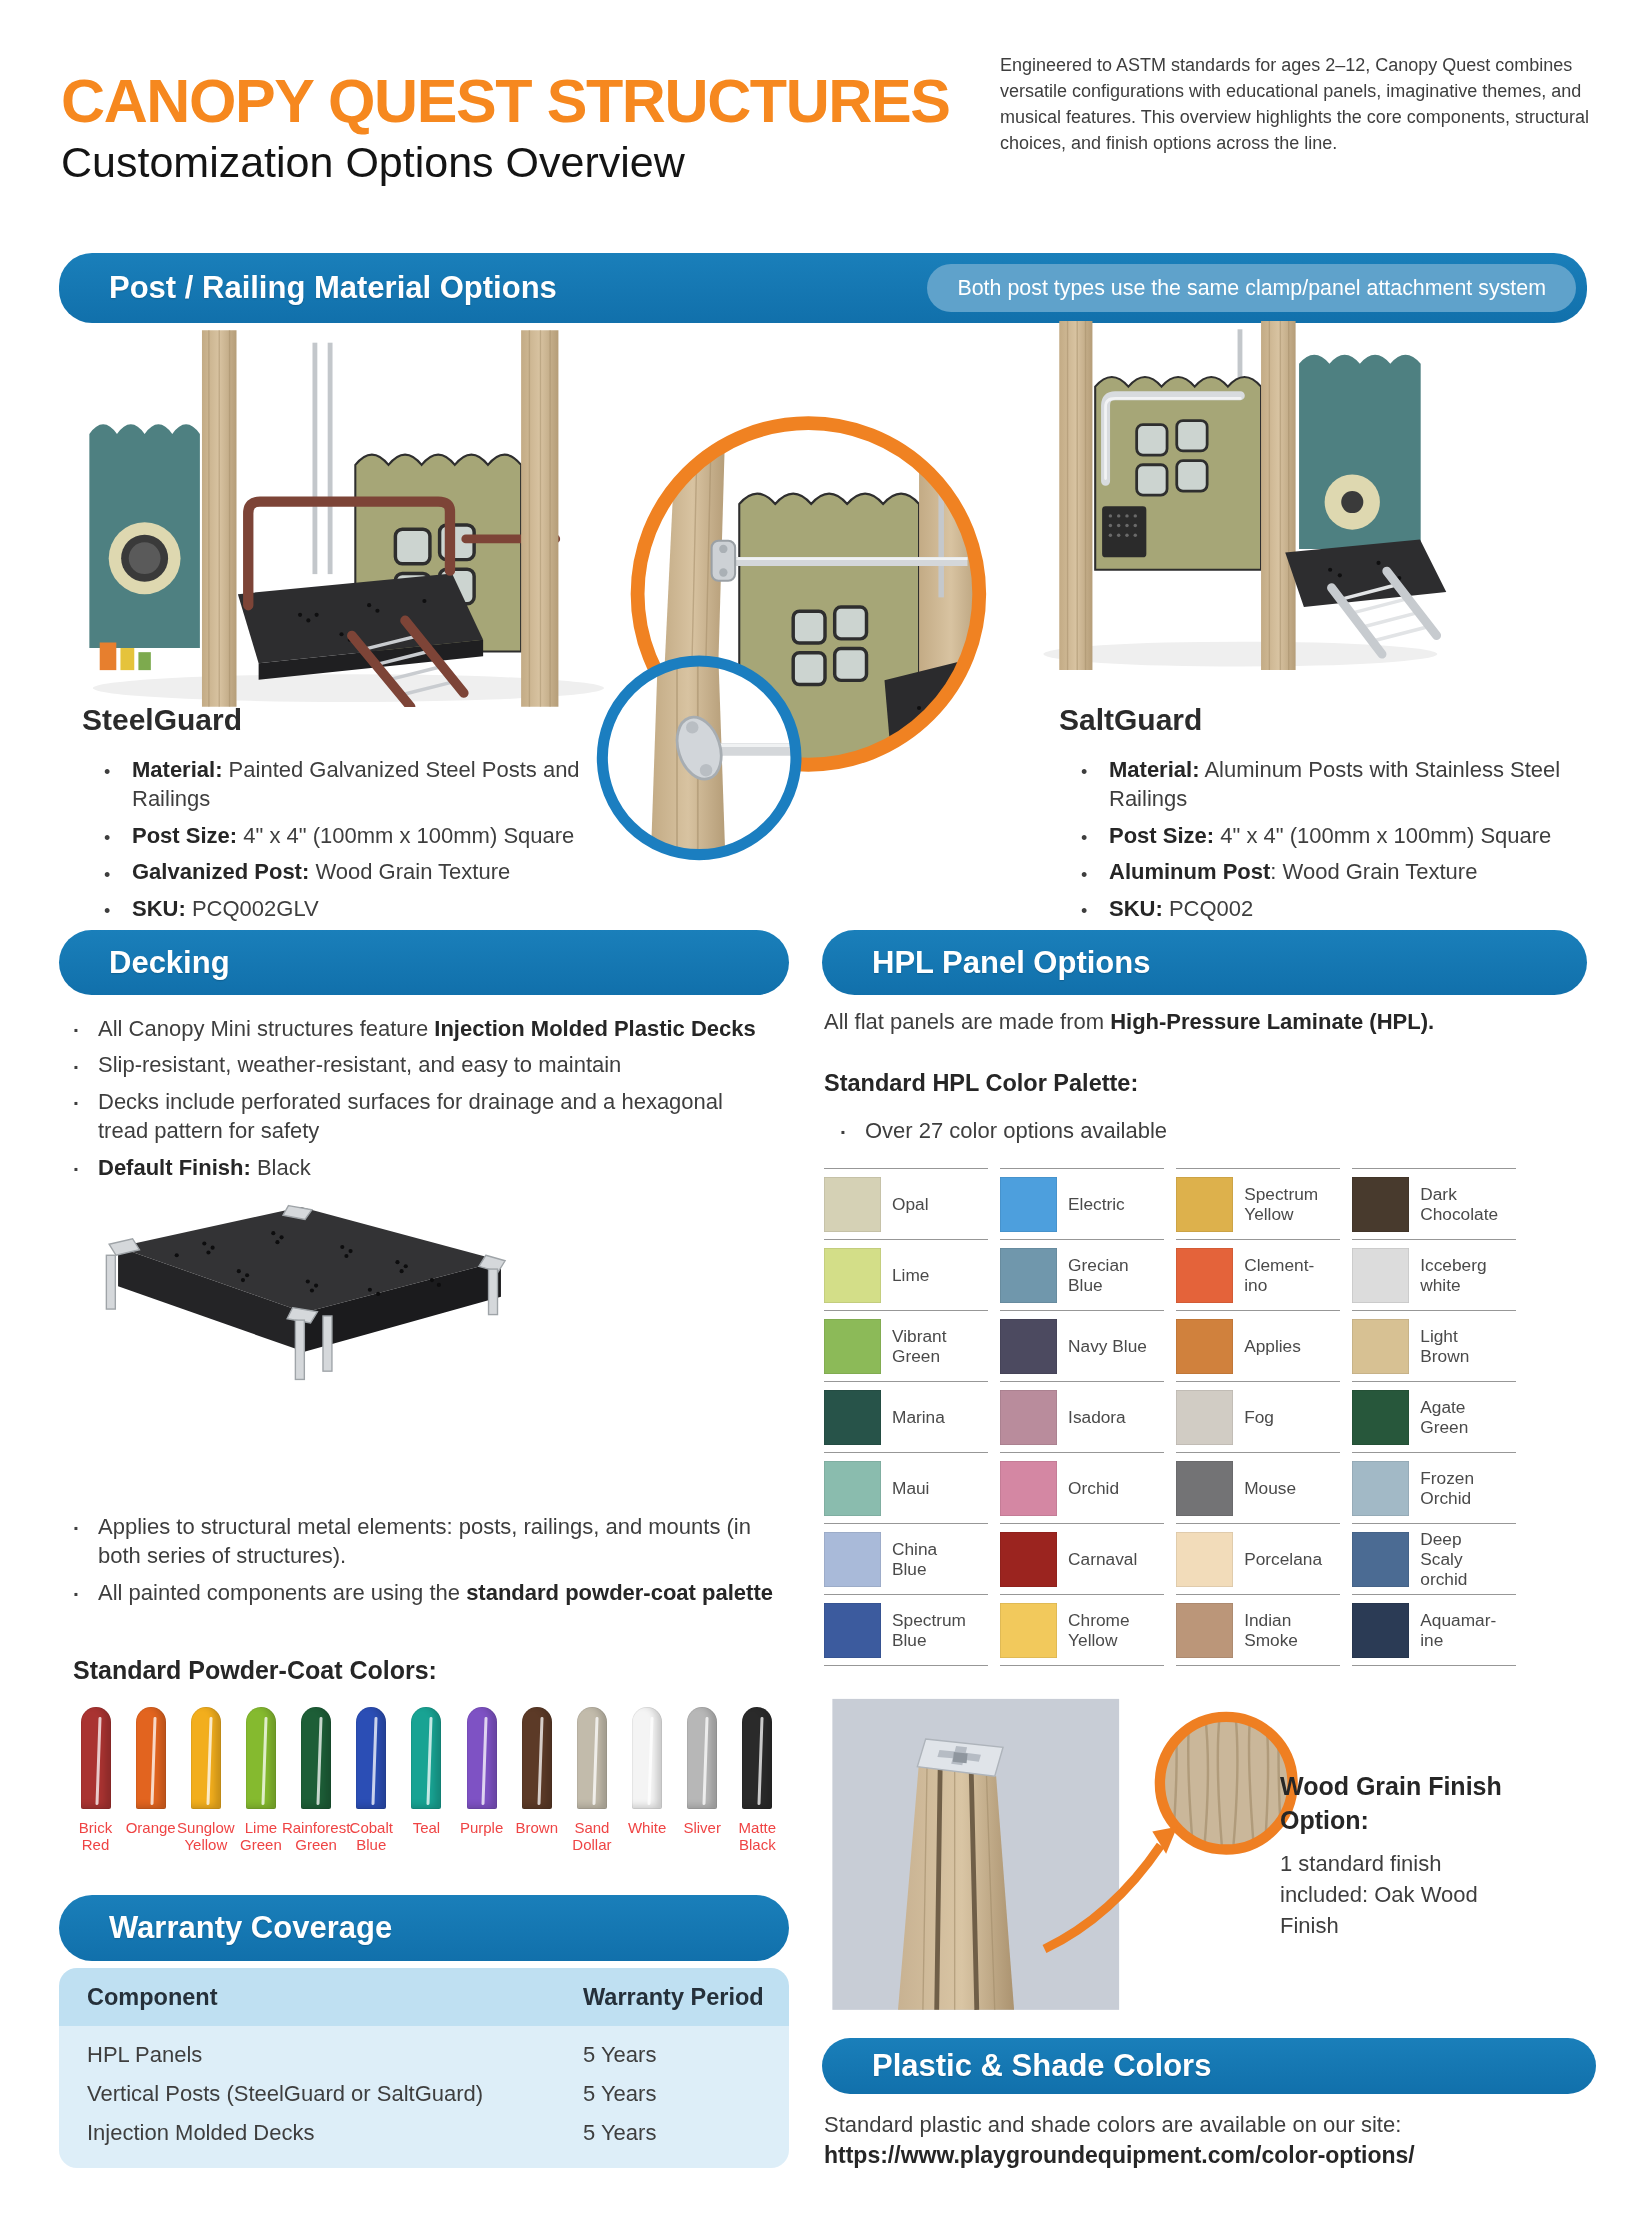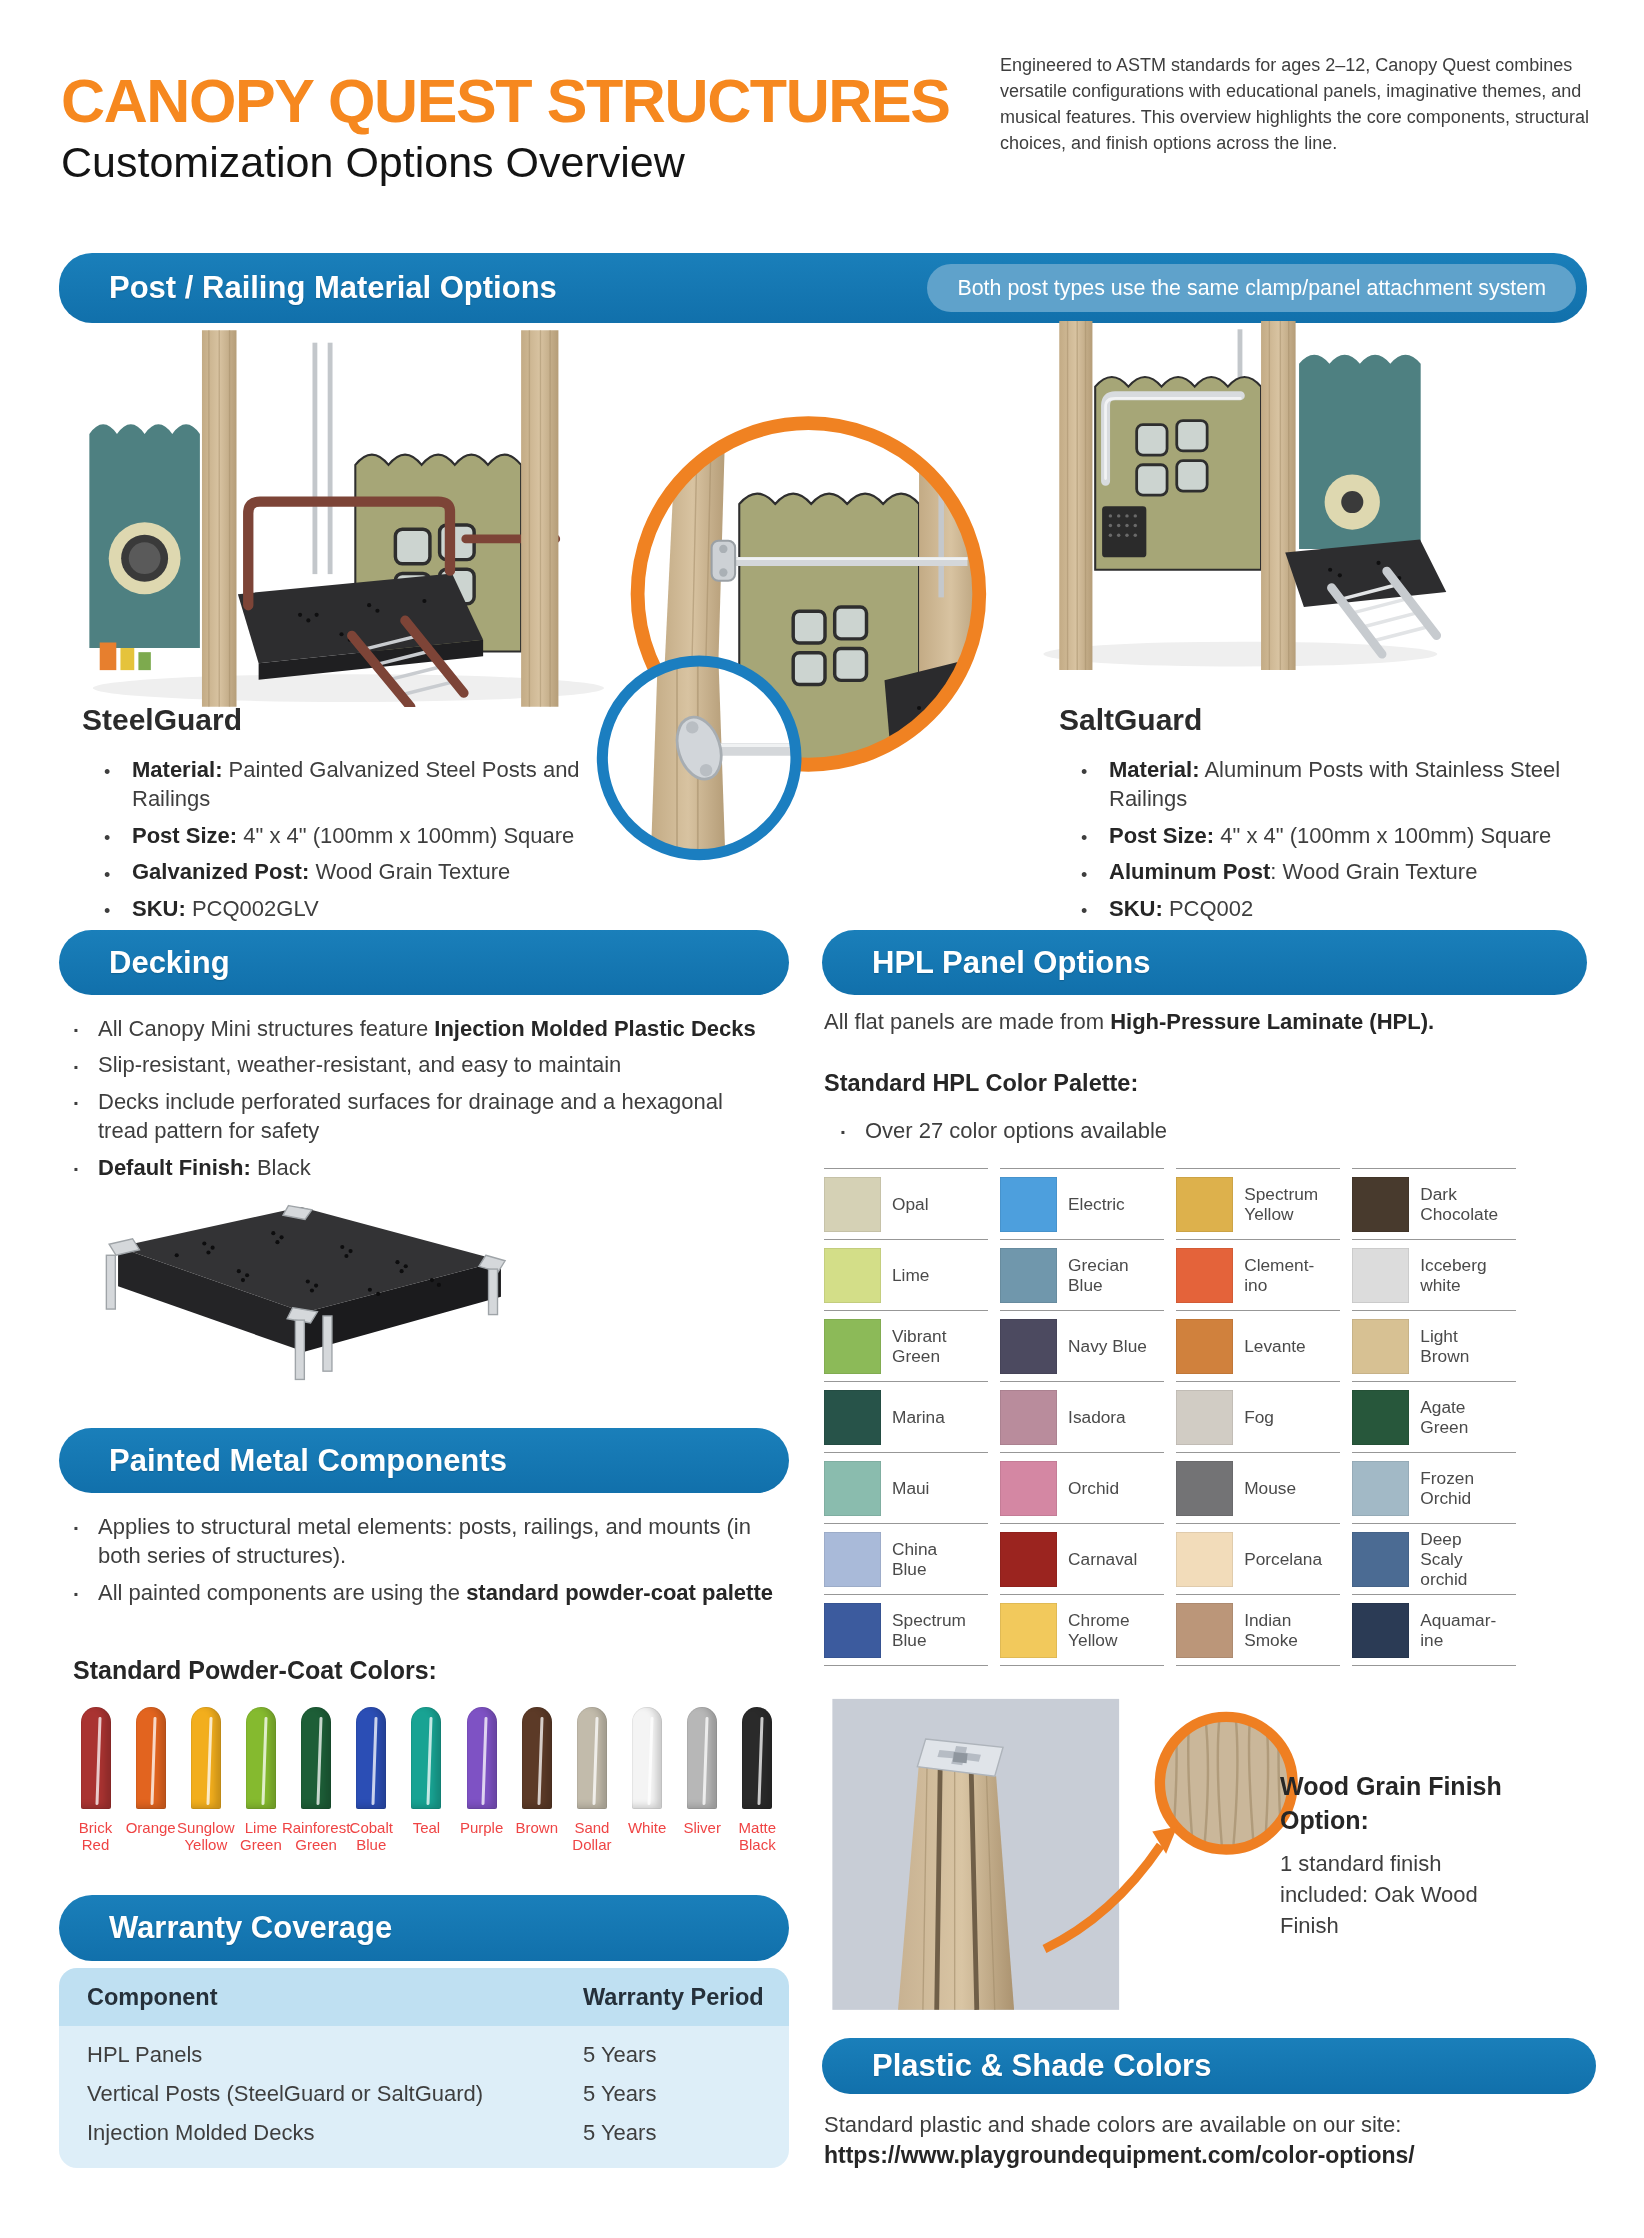--- a/index.html
+++ b/index.html
@@ -438,21 +438,21 @@
 Green</div>
       </div>
 
       <div class="pcell">
         <div class="pswatch" style="background: rgb(76, 74, 96);"></div>
         <div class="plabel">Navy Blue</div>
       </div>
 
       <div class="pcell">
         <div class="pswatch" style="background: rgb(208, 129, 61);"></div>
-        <div class="plabel">Levante</div>
+        <div class="plabel">Applies</div>
       </div>
 
       <div class="pcell">
         <div class="pswatch" style="background: rgb(215, 193, 147);"></div>
         <div class="plabel">Light
 Brown</div>
       </div>
 
       <div class="pcell">
         <div class="pswatch" style="background: rgb(39, 83, 73);"></div>
@@ -538,23 +538,20 @@
       </div>
 
       <div class="pcell">
         <div class="pswatch" style="background: rgb(43, 59, 85);"></div>
         <div class="plabel">Aquamar-
 ine</div>
       </div>
 
   </div>
 
-  <div class="abs banner banner-paint">
-    <span class="btxt">Painted Metal Components</span>
-  </div>
   <div class="abs blist tiny" style="left:73px;top:1512px;width:705px">
 
       <div class="bullet">
         <span class="bdot"></span>
         <span class="btext"><span>Applies to structural metal elements: posts, railings, and mounts (in both series of structures).</span><b></b><span></span></span>
       </div>
 
       <div class="bullet">
         <span class="bdot"></span>
         <span class="btext"><span>All painted components are using the </span><b>standard powder-coat palette</b><span></span></span>

